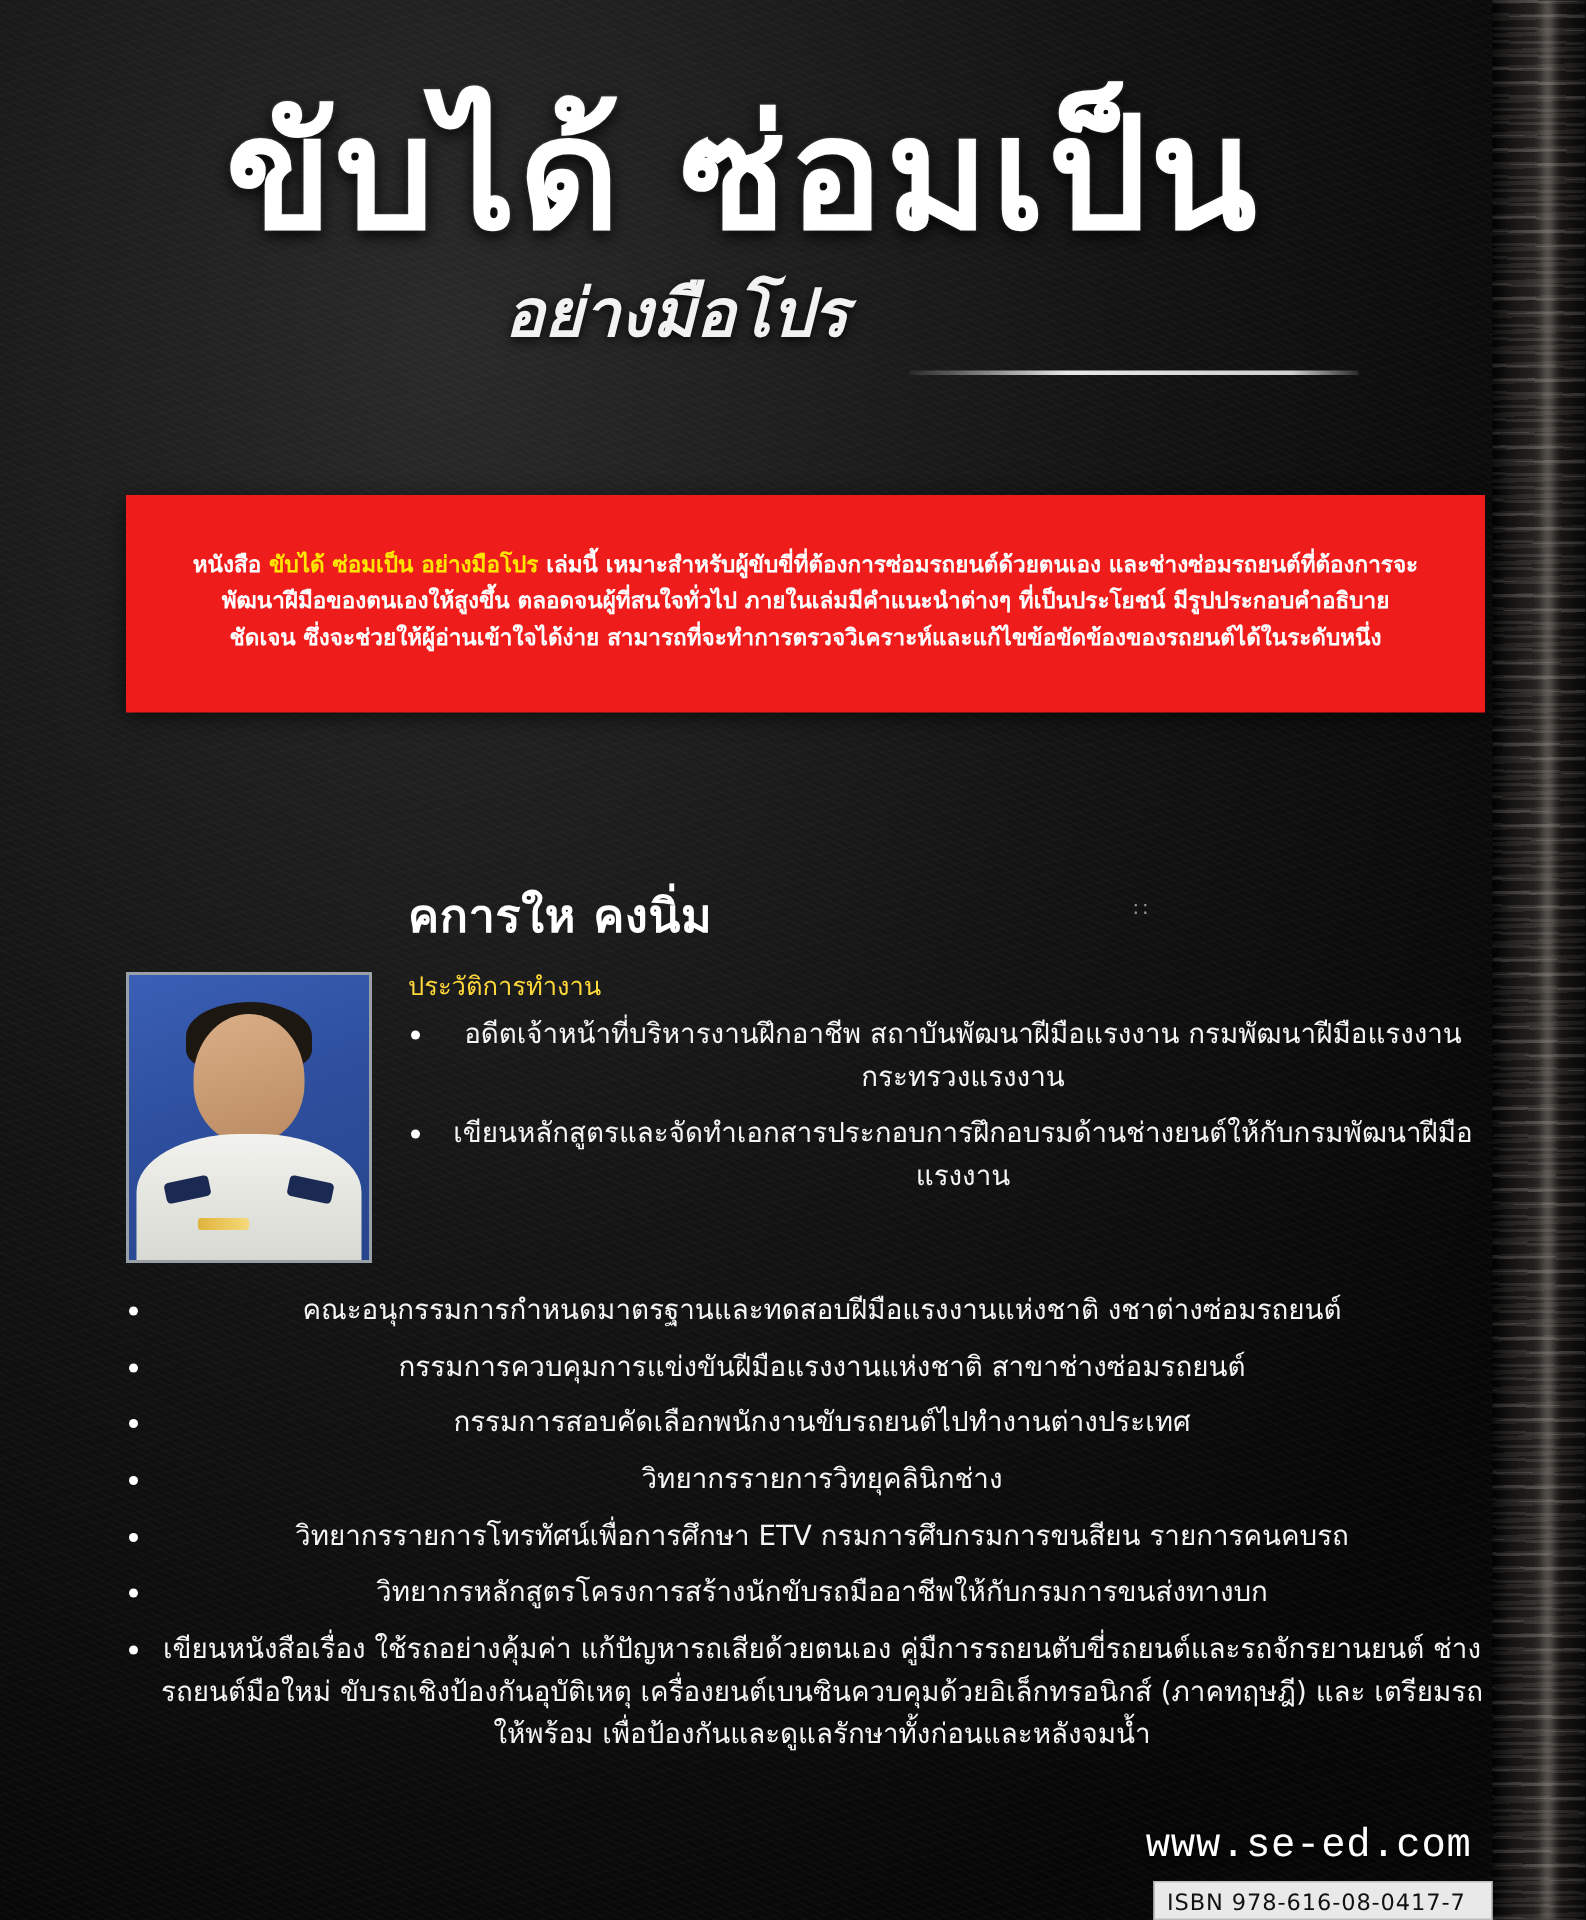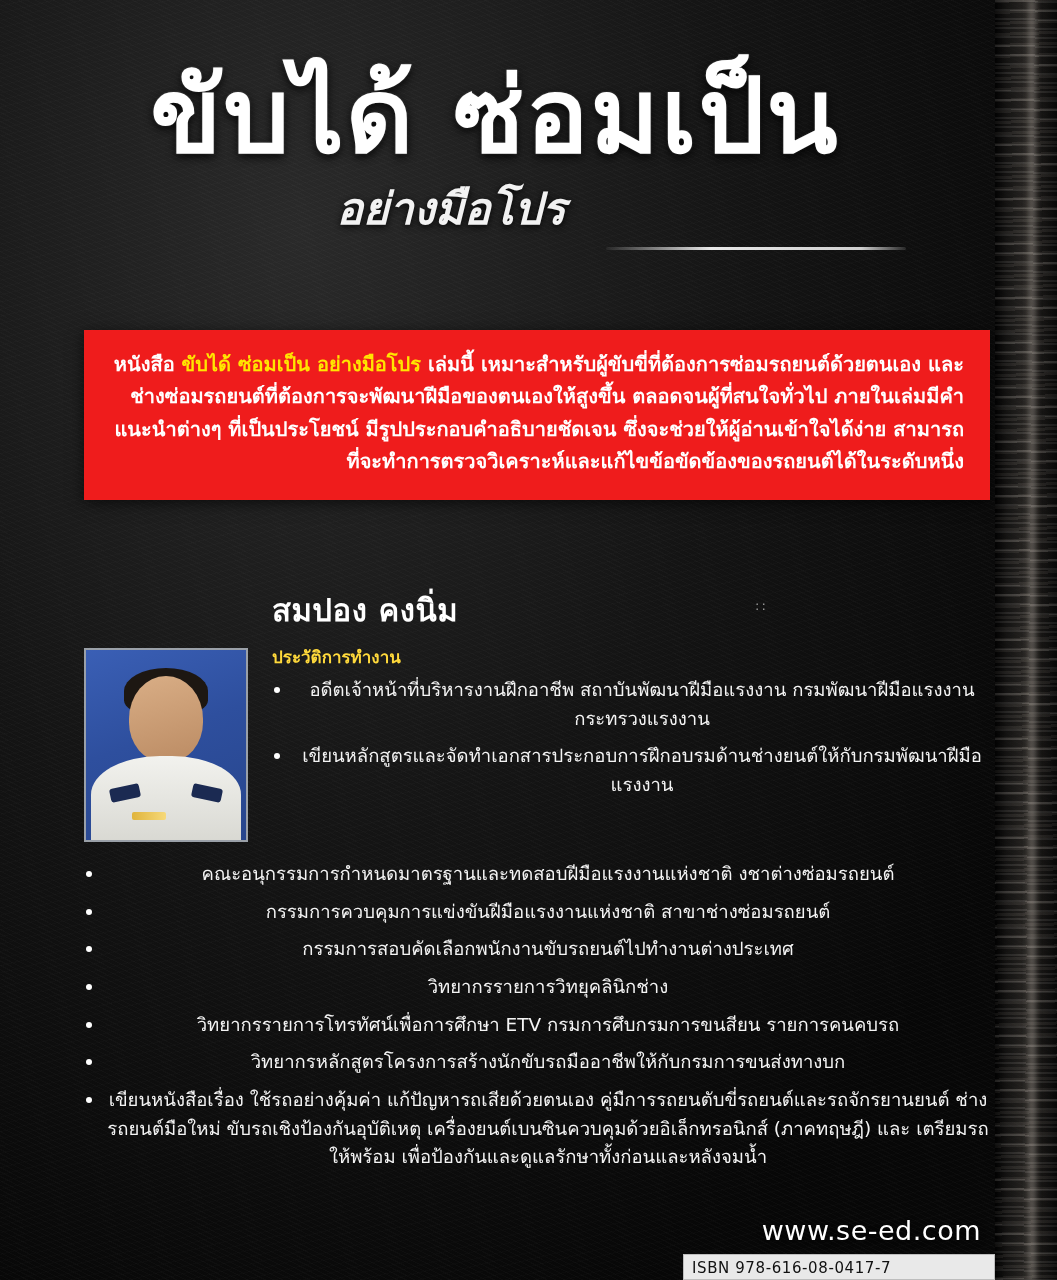--- a/index.html
+++ b/index.html
@@ -102,25 +102,25 @@
     position: absolute;
     left: 84px;
     top: 330px;
     width: 906px;
     background: #ef1c1c;
     padding: 18px 26px 22px 26px;
     box-sizing: border-box;
     box-shadow: 0 3px 14px rgba(0,0,0,0.65);
   }
   .blurb p {
-    margin: 0;
+    margin: 16px;
     color: #ffffff;
-    font-size: 20px;
+    font-size: 15px;
     line-height: 1.62;
-    text-align: right;
+    text-align: center;
     font-weight: 600;
   }
   .blurb .hl {
     color: #ffe600;
     font-weight: bold;
   }
 
   
   .author-name {
     position: absolute;
@@ -130,21 +130,21 @@
     font-size: 31px;
     font-weight: bold;
     letter-spacing: 0.5px;
   }
   .author-section-label {
     position: absolute;
     left: 272px;
     top: 643px;
     color: #ffd93b;
     font-size: 17px;
-    font-weight: bold;
+    font-weight: normal;
   }
   .photo {
     position: absolute;
     left: 84px;
     top: 648px;
     width: 160px;
     height: 190px;
     border: 2px solid #9aa0a8;
     background: linear-gradient(160deg, #3a5fb5 0%, #2e4f9e 45%, #27458c 100%);
     overflow: hidden;
@@ -239,26 +239,27 @@
 
   
   .website {
     position: absolute;
     right: 76px;
     bottom: 34px;
     color: #ffffff;
     font-size: 27px;
     letter-spacing: 0.5px;
     text-shadow: 0 2px 6px rgba(0,0,0,0.8);
+    font-family: Liberation Mono, monospace;
   }
   .isbn-box {
     position: absolute;
     right: 62px;
     bottom: 0;
-    width: 312px;
+    width: 226px;
     height: 26px;
     background: #e9e9e9;
     border: 1px solid #bdbdbd;
     color: #111;
     font-size: 15px;
     letter-spacing: 0.6px;
     padding-left: 8px;
     box-sizing: border-box;
     line-height: 26px;
     overflow: hidden;
@@ -286,21 +287,21 @@
     <div class="sub-title">อย่างมือโปร</div>
     <div class="sub-underline"></div>
   </div>
 
   <div class="blurb">
     <p><span>หนังสือ </span><span class="hl">ขับได้ ซ่อมเป็น อย่างมือโปร</span><span> เล่มนี้ เหมาะสำหรับผู้ขับขี่ที่ต้องการซ่อมรถยนต์ด้วยตนเอง และช่างซ่อมรถยนต์ที่ต้องการจะพัฒนาฝีมือของตนเองให้สูงขึ้น ตลอดจนผู้ที่สนใจทั่วไป ภายในเล่มมีคำแนะนำต่างๆ ที่เป็นประโยชน์ มีรูปประกอบคำอธิบายชัดเจน ซึ่งจะช่วยให้ผู้อ่านเข้าใจได้ง่าย สามารถที่จะทำการตรวจวิเคราะห์และแก้ไขข้อขัดข้องของรถยนต์ได้ในระดับหนึ่ง</span></p>
   </div>
 
   <div class="dots">::</div>
 
-  <div class="author-name">สมปอง คงนิ่ม</div>
+  <div class="author-name">คการให คงนิ่ม</div>
   <div class="author-section-label">ประวัติการทำงาน</div>
 
   <div class="photo">
     <div class="hair"></div>
     <div class="head"></div>
     <div class="body"></div>
     <div class="collar-l"></div>
     <div class="collar-r"></div>
     <div class="badge"></div>
   </div>

